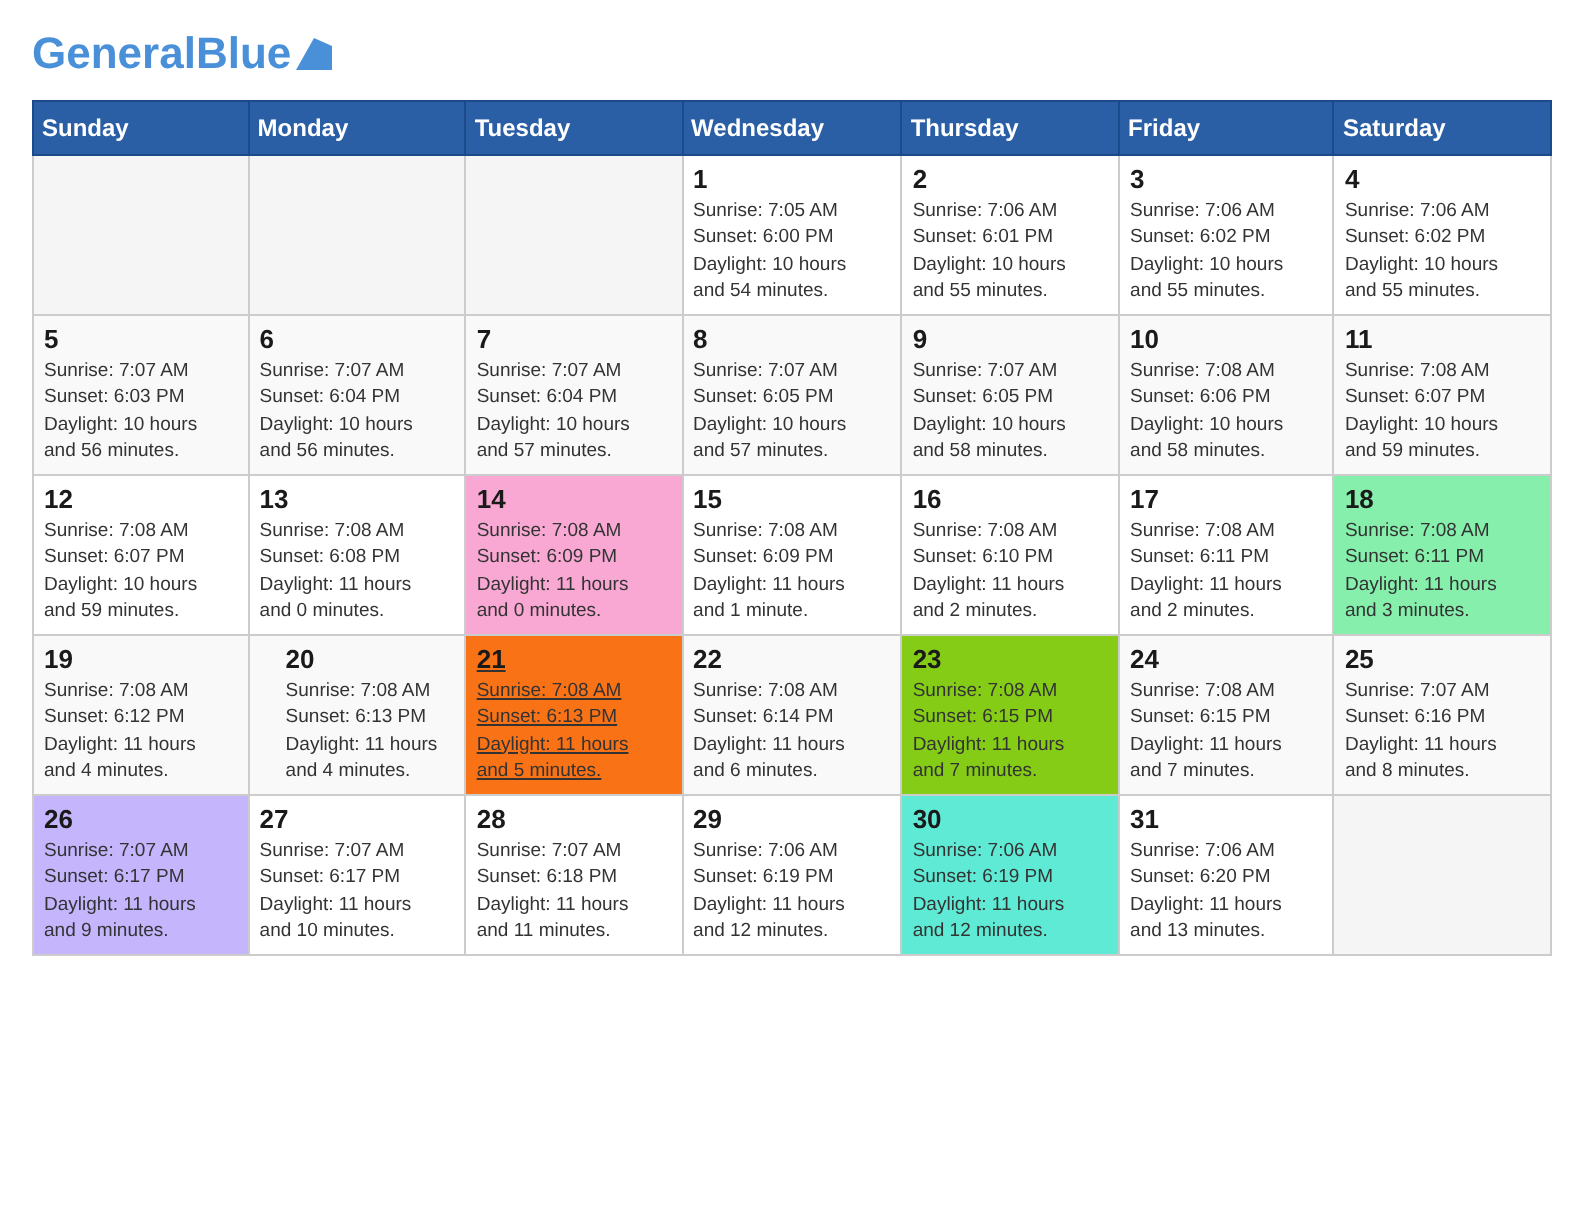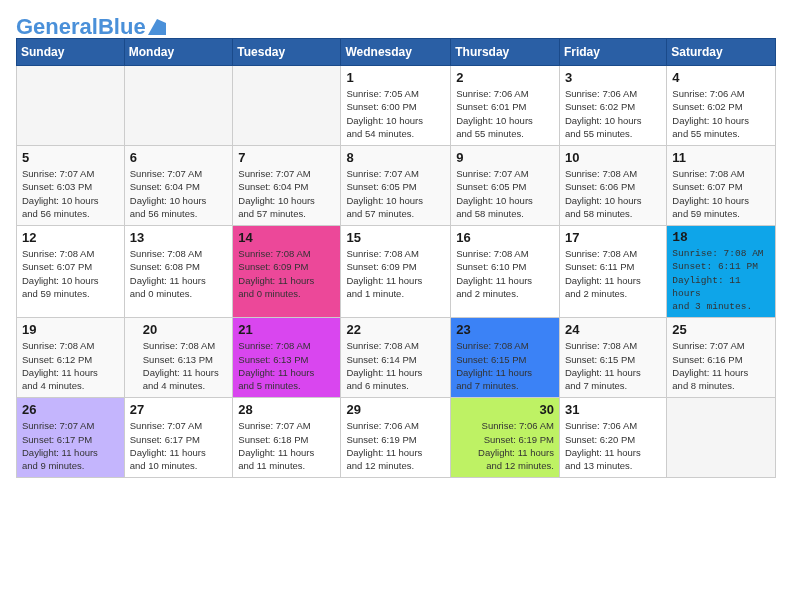--- a/index.html
+++ b/index.html
@@ -7,20 +7,21 @@
       font-family: Arial, sans-serif;
       background: #fff;
       width: 792px;
       min-height: 612px;
       padding: 16px;
     }
     .header {
       display: flex;
       justify-content: space-between;
       align-items: flex-end;
+      margin-bottom: 12px;
     }
     .logo {
       display: flex;
       flex-direction: column;
       align-items: flex-start;
     }
     .logo-text {
       font-size: 22px;
       font-weight: bold;
       color: #1a3a6b;
@@ -204,21 +205,21 @@
 Daylight: 10 hours
 and 59 minutes.</div>
         </td>
         <td style="background: rgb(255, 255, 255);">
           <div class="day-num">13</div>
           <div class="day-info" style="white-space: pre-line;">Sunrise: 7:08 AM
 Sunset: 6:08 PM
 Daylight: 11 hours
 and 0 minutes.</div>
         </td>
-        <td style="background: #ec4899;">
+        <td style="background: #f9a8d4;">
           <div class="day-num">14</div>
           <div class="day-info" style="white-space: pre-line;">Sunrise: 7:08 AM
 Sunset: 6:09 PM
 Daylight: 11 hours
 and 0 minutes.</div>
         </td>
         <td style="background: rgb(255, 255, 255);">
           <div class="day-num">15</div>
           <div class="day-info" style="white-space: pre-line;">Sunrise: 7:08 AM
 Sunset: 6:09 PM
@@ -232,21 +233,21 @@
 Daylight: 11 hours
 and 2 minutes.</div>
         </td>
         <td style="background: rgb(255, 255, 255);">
           <div class="day-num">17</div>
           <div class="day-info" style="white-space: pre-line;">Sunrise: 7:08 AM
 Sunset: 6:11 PM
 Daylight: 11 hours
 and 2 minutes.</div>
         </td>
-        <td style="background: #0ea5e9; font-family: Liberation Mono, monospace;">
+        <td style="background: #86efac;">
           <div class="day-num">18</div>
           <div class="day-info" style="white-space: pre-line;">Sunrise: 7:08 AM
 Sunset: 6:11 PM
 Daylight: 11 hours
 and 3 minutes.</div>
         </td>
       </tr>
       <tr>
         <td style="background: rgb(249, 249, 249);">
           <div class="day-num">19</div>
@@ -255,35 +256,35 @@
 Daylight: 11 hours
 and 4 minutes.</div>
         </td>
         <td style="background: rgb(249, 249, 249); padding-left: 18px;">
           <div class="day-num">20</div>
           <div class="day-info" style="white-space: pre-line;">Sunrise: 7:08 AM
 Sunset: 6:13 PM
 Daylight: 11 hours
 and 4 minutes.</div>
         </td>
-        <td style="background: #d946ef;">
+        <td style="background: #f97316; text-decoration: underline;">
           <div class="day-num">21</div>
           <div class="day-info" style="white-space: pre-line;">Sunrise: 7:08 AM
 Sunset: 6:13 PM
 Daylight: 11 hours
 and 5 minutes.</div>
         </td>
         <td style="background: rgb(249, 249, 249);">
           <div class="day-num">22</div>
           <div class="day-info" style="white-space: pre-line;">Sunrise: 7:08 AM
 Sunset: 6:14 PM
 Daylight: 11 hours
 and 6 minutes.</div>
         </td>
-        <td style="background: #3b82f6;">
+        <td style="background: #84cc16;">
           <div class="day-num">23</div>
           <div class="day-info" style="white-space: pre-line;">Sunrise: 7:08 AM
 Sunset: 6:15 PM
 Daylight: 11 hours
 and 7 minutes.</div>
         </td>
         <td style="background: rgb(249, 249, 249);">
           <div class="day-num">24</div>
           <div class="day-info" style="white-space: pre-line;">Sunrise: 7:08 AM
 Sunset: 6:15 PM
@@ -320,21 +321,21 @@
 Daylight: 11 hours
 and 11 minutes.</div>
         </td>
         <td style="background: rgb(255, 255, 255); margin-left: 37px;">
           <div class="day-num">29</div>
           <div class="day-info" style="white-space: pre-line;">Sunrise: 7:06 AM
 Sunset: 6:19 PM
 Daylight: 11 hours
 and 12 minutes.</div>
         </td>
-        <td style="background: #bef264; text-align: right;">
+        <td style="background: #5eead4;">
           <div class="day-num">30</div>
           <div class="day-info" style="white-space: pre-line;">Sunrise: 7:06 AM
 Sunset: 6:19 PM
 Daylight: 11 hours
 and 12 minutes.</div>
         </td>
         <td style="background: rgb(255, 255, 255);">
           <div class="day-num">31</div>
           <div class="day-info" style="white-space: pre-line;">Sunrise: 7:06 AM
 Sunset: 6:20 PM

